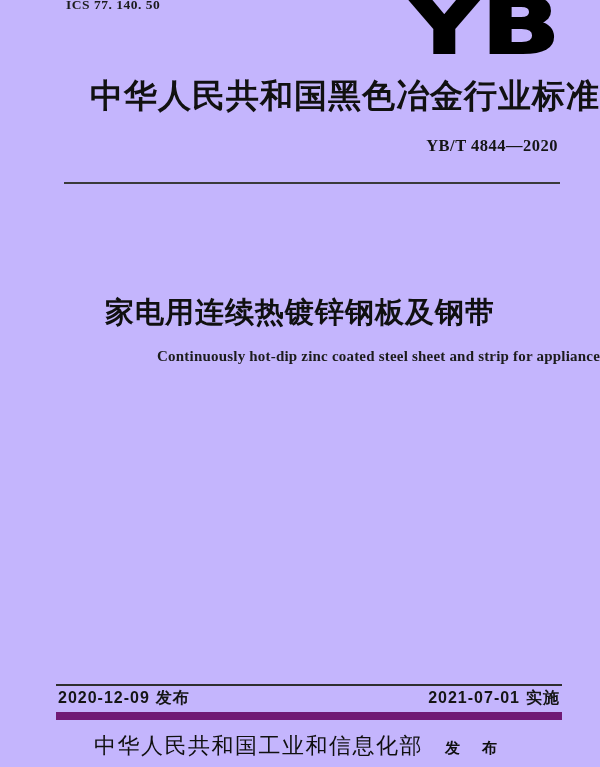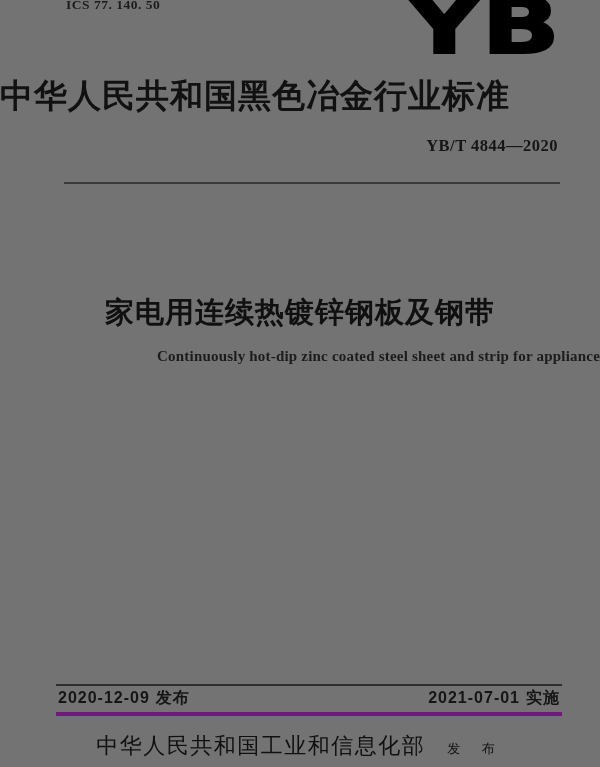--- a/index.html
+++ b/index.html
@@ -4,21 +4,21 @@
 <style>
   * { margin: 0; padding: 0; box-sizing: border-box; }
   html, body { background: #e8e8e8; }
   body { font-family: "Liberation Sans", sans-serif; }
 
   .page {
     position: relative;
     width: 600px;
     height: 767px;
     margin: 0 auto;
-    background: #737373;
+    background: #c4b5fd;
     color: #1a1a1a;
     overflow: hidden;
   }
 
   
   .ics-block {
     position: absolute;
     top: -5px;            
     left: 66px;
     font-family: "Liberation Serif", serif;
@@ -44,21 +44,21 @@
     transform-origin: top right;
     -webkit-text-stroke: 2px #000;
   }
 
   
   .standard-category {
     position: absolute;
     top: 74px;
     left: 0;
     width: 100%;
-    text-align: left;
+    text-align: right;
     font-weight: bold;
     font-size: 33px;
     letter-spacing: 1px;
     white-space: nowrap;
     color: #111;
   }
 
   
   .standard-number {
     position: absolute;
@@ -106,21 +106,21 @@
     color: #1c1c1c;
   }
 
   
   .release-bar {
     position: absolute;
     top: 684px;
     left: 56px;
     right: 38px;
     border-top: 2px solid #2e2e2e;
-    border-bottom: 4px solid #701a75;
+    border-bottom: 8px solid #701a75;
     display: flex;
     justify-content: space-between;
     align-items: center;
     padding: 2px 2px 3px 2px;
     font-weight: bold;
     font-size: 16px;
     letter-spacing: 1px;
     color: #151515;
   }
   .release-bar .date-num { margin-right: 6px; }
@@ -134,22 +134,22 @@
     text-align: center;
     white-space: nowrap;
     color: #101010;
   }
   .publisher {
     font-weight: normal;
     font-size: 22px;
     letter-spacing: 1.5px;
   }
   .release-label {
-    font-weight: normal;
-    font-size: 13px;
+    font-weight: bold;
+    font-size: 15px;
     letter-spacing: 9px;
     margin-left: 22px;
     margin-top: 36px;
   }
 </style>
 </head>
 <body>
 
 <div class="page">
 

